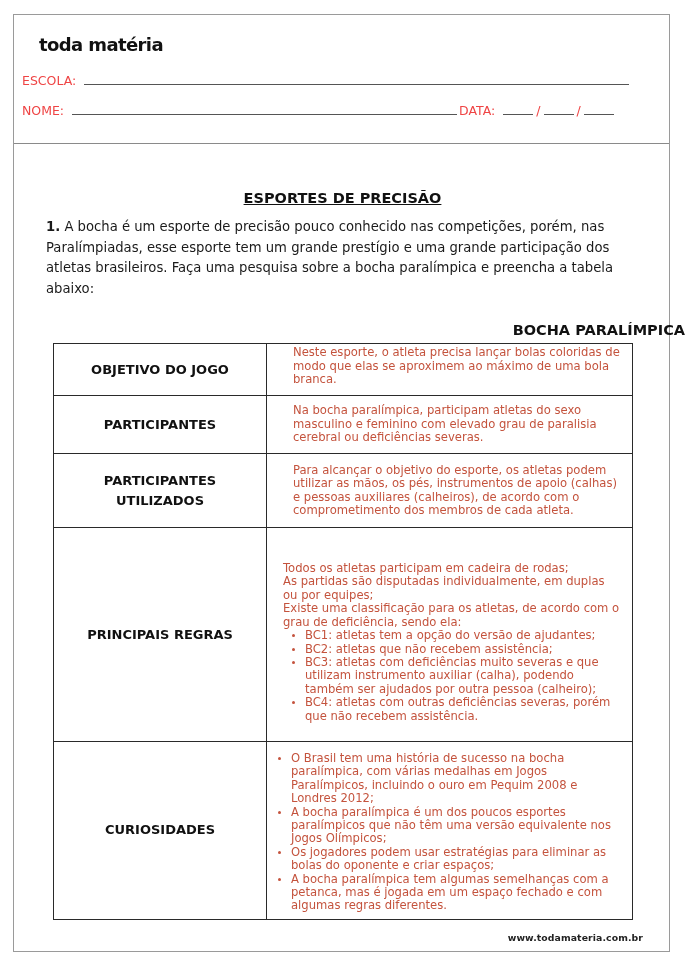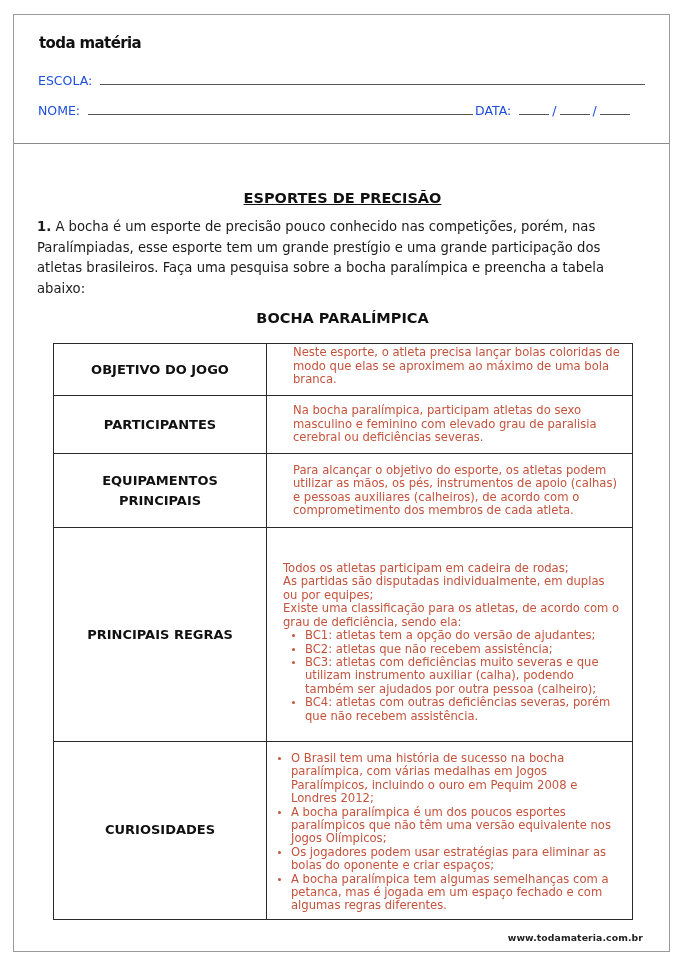--- a/index.html
+++ b/index.html
@@ -2,28 +2,28 @@
 <html><head>
 <meta charset="utf-8">
 <style>
   html, body { margin: 0; padding: 0; background: #ffffff; }
   body { width: 685px; height: 967px; position: relative; overflow: hidden;
          font-family: "DejaVu Sans", "Liberation Sans", sans-serif; color: #111; }
   .sheet { position: absolute; left: 13px; top: 14px; width: 657px; height: 938px;
            border: 1.5px solid #9a9a9a; box-sizing: border-box; }
   .header-divider { position: absolute; left: 0; right: 0; top: 128px; height: 0;
            border-top: 1.5px solid #8a8a8a; }
-  .logo { position: absolute; left: 25px; top: 19px; font-size: 15px; font-weight: bold;
+  .logo { position: absolute; left: 25px; top: 19px; font-size: 18px; font-weight: bold;
           letter-spacing: -0.6px; color: #111; text-align: center; }
-  .field-row { position: absolute; left: 24px; font-size: 12.5px; color: #1d4ed8; display: flex; align-items: flex-end; }
+  .field-row { position: absolute; left: 8px; font-size: 12.5px; color: #ef4444; display: flex; align-items: flex-end; }
   .field-label { white-space: nowrap; }
   .line { border-bottom: 1px solid #555; height: 0; margin-left: 8px; margin-bottom: 3px; }
   .date-slash { margin: 0 3px; }
   .title { position: absolute; left: 0; width: 685px; text-align: center; font-size: 14.5px; font-weight: bold; letter-spacing: 0; }
-  .intro { position: absolute; left: 37px; top: 217px; width: 585px; font-size: 13.2px; line-height: 20.5px; color: #1a1a1a; }
+  .intro { position: absolute; left: 46px; top: 217px; width: 585px; font-size: 13.2px; line-height: 20.5px; color: #1a1a1a; }
   .intro b { font-weight: bold; }
   table.bocha { position: absolute; left: 53px; top: 343px; width: 580px; border-collapse: collapse; }
   table.bocha td { border: 1.5px solid #2a2a2a; vertical-align: middle; }
   td.lbl { width: 172px; text-align: center; font-weight: bold; font-size: 13px; line-height: 20px; color: #111; padding: 0 8px; }
   td.val { color: #c4533d; font-size: 11.6px; line-height: 13.4px; padding: 6px 12px 6px 16px; vertical-align: top; }
   td.val.mid { padding-left: 26px; margin-top: 28px; }
   ul.b { margin: 0; padding-left: 22px; }
   ul.b li { margin: 0; padding: 0; }
   ul.b li::marker { font-size: 10px; }
   .footer { position: absolute; right: 42px; top: 932px; font-size: 9.3px; font-weight: bold; color: #222; letter-spacing: 0.1px; }
@@ -50,34 +50,34 @@
     <span class="line" style="width:30px; margin-left:0;"></span>
   </div>
 
   <div class="header-divider"></div>
 </div>
 
 <div class="title" style="top:190px;text-decoration:underline;">ESPORTES DE PRECISÃO</div>
 
 <div class="intro"><b>1.</b><span> A bocha é um esporte de precisão pouco conhecido nas competições, porém, nas Paralímpiadas, esse esporte tem um grande prestígio e uma grande participação dos atletas brasileiros. Faça uma pesquisa sobre a bocha paralímpica e preencha a tabela abaixo:</span></div>
 
-<div class="title" style="top:310px;">BOCHA PARALÍMPICA</div>
+<div class="title" style="top:322px;text-align:right;">BOCHA PARALÍMPICA</div>
 
 <table class="bocha">
   <tbody>
       <tr style="height:52px;">
     <td class="lbl">OBJETIVO DO JOGO</td>
     <td class="val mid" style="vertical-align: middle; padding-top: 0px; color: rgb(196, 83, 61);">Neste esporte, o atleta precisa lançar bolas coloridas de modo que elas se aproximem ao máximo de uma bola branca.</td>
   </tr>
   <tr style="height:58px;">
     <td class="lbl">PARTICIPANTES</td>
     <td class="val mid" style="color: rgb(196, 83, 61);">Na bocha paralímpica, participam atletas do sexo masculino e feminino com elevado grau de paralisia cerebral ou deficiências severas.</td>
   </tr>
   <tr style="height:74px;">
-    <td class="lbl" style="padding:0 20px;">EQUIPAMENTOS PRINCIPAIS</td>
+    <td class="lbl" style="padding:0 20px;">PARTICIPANTES UTILIZADOS</td>
     <td class="val mid" style="color: rgb(196, 83, 61);">Para alcançar o objetivo do esporte, os atletas podem utilizar as mãos, os pés, instrumentos de apoio (calhas) e pessoas auxiliares (calheiros), de acordo com o comprometimento dos membros de cada atleta.</td>
   </tr>
   <tr style="height:214px;">
     <td class="lbl">PRINCIPAIS REGRAS</td>
     <td class="val" style="padding-top: 22px; color: rgb(196, 83, 61);">
       <div>Todos os atletas participam em cadeira de rodas;</div>
       <div>As partidas são disputadas individualmente, em duplas ou por equipes;</div>
       <div>Existe uma classificação para os atletas, de acordo com o grau de deficiência, sendo ela:</div>
       <ul class="b">
         <li>BC1: atletas tem a opção do versão de ajudantes;</li>

